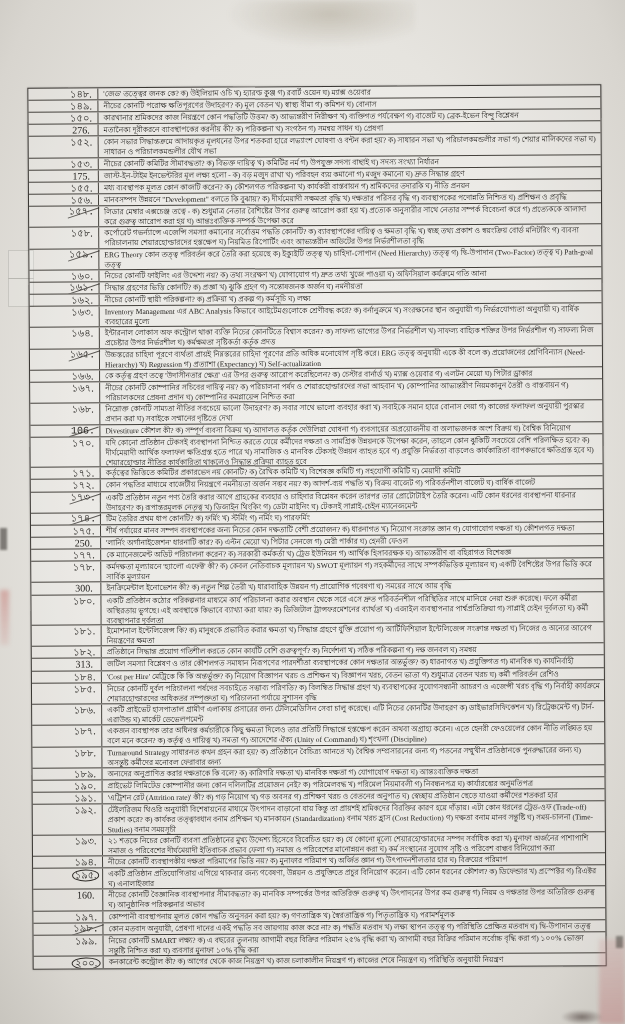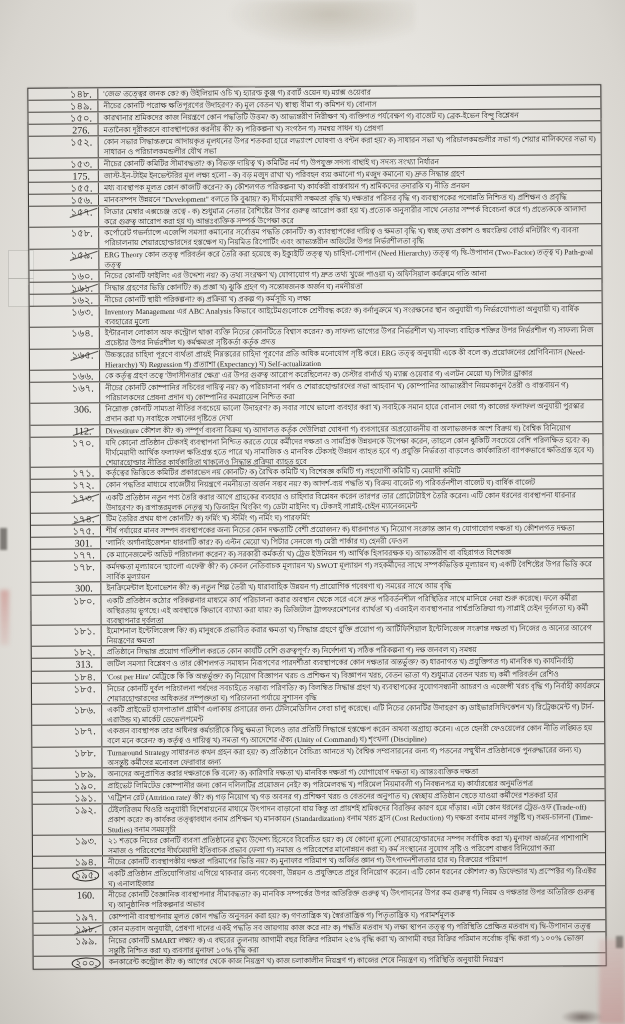--- a/index.html
+++ b/index.html
@@ -30,21 +30,21 @@
   }
   .qtext{
     flex:1;padding:1px 4px 1px 5px;
     font-size:7.5px;line-height:10px;
     text-align:left;overflow:hidden;
   }
   .circle{
     display:inline-block;border:1.4px solid #2e2b27;border-radius:50%;
     padding:0 2px;min-width:12px;text-align:right;
   }
-  .penmark{position:relative;display:inline-block;}
+  .penmark{position:relative;display:inline-block;font-family:Liberation Mono, monospace;}
   .penmark::after{
     content:"";position:absolute;left:-2px;top:55%;width:130%;height:1.3px;
     background:rgba(40,38,34,0.75);transform:rotate(-18deg);
   }
   
   .smudge-top{
     position:absolute;left:225px;top:0;width:190px;height:48px;
     background:radial-gradient(ellipse at 55% 30%, rgba(135,124,100,0.32), rgba(135,124,100,0.0) 70%);
     filter:blur(2px);
   }
@@ -204,27 +204,27 @@
         <div class="qtext">কে কর্তৃত্ব গ্রহণ তত্বে 'উদাসীনতার ক্ষেত্র' এর উপর গুরুত্ব আরোপ করেছিলেন? ক) চেস্টার বার্নার্ড খ) ম্যাক্স ওয়েবার গ) এলটন মেয়ো ঘ) পিটার ড্রাকার</div>
       </div>
       <div class="row">
         <div class="num">
           <span class="">১৬৭.</span>
         </div>
         <div class="qtext">নীচের কোনটি কোম্পানির সচিবের দায়িত্ব নয়? ক) পরিচালনা পর্ষদ ও শেয়ারহোল্ডারদের সভা আহবান খ) কোম্পানির আভ্যন্তরীণ নিয়মকানুন তৈরী ও বাস্তবায়ন গ) পরিচালকদের প্রেষনা প্রদান ঘ) কোম্পানির কমপ্লায়েন্স নিশ্চিত করা</div>
       </div>
       <div class="row">
         <div class="num">
-          <span class="">306.</span>
+          <span class="">১৬৮.</span>
         </div>
         <div class="qtext">নিম্নোক্ত কোনটি সাম্যতা নীতির সবচেয়ে ভালো উদাহরণ? ক) সবার সাথে ভালো ব্যবহার করা খ) সবাইকে সমান হারে বোনাস দেয়া গ) কাজের ফলাফল অনুযায়ী পুরস্কার প্রদান করা ঘ) সবাইকে সম্মানের দৃষ্টিতে দেখা</div>
       </div>
       <div class="row">
         <div class="num">
-          <span class=" penmark">112.</span>
+          <span class=" penmark">106.</span>
         </div>
         <div class="qtext">Divestiture কৌশল কী? ক) সম্পূর্ণ ব্যবসা বিক্রয় খ) আদালত কর্তৃক দেউলিয়া ঘোষনা গ) ব্যবসায়ের অপ্রয়োজনীয় বা অলাভজনক অংশ বিক্রয় ঘ) বৈশ্বিক বিনিয়োগ</div>
       </div>
       <div class="row">
         <div class="num">
           <span class="">১৭০.</span>
         </div>
         <div class="qtext">যদি কোনো প্রতিষ্ঠান টেকসই ব্যবস্থাপনা নিশ্চিত করতে যেয়ে কর্মীদের দক্ষতা ও সামগ্রিক উন্নয়নকে উপেক্ষা করেন, তাহলে কোন ঝুকিটি সবচেয়ে বেশি পরিলক্ষিত হবে? ক) দীর্ঘমেয়াদী আর্থিক ফলাফল ক্ষতিগ্রস্ত হতে পারে খ) সামাজিক ও মানবিক টেকসই উন্নয়ন ব্যাহত হবে গ) প্রযুক্তি নির্ভরতা বাড়লেও কার্যকারিতা ব্যাপকভাবে ক্ষতিগ্রস্ত হবে ঘ) শেয়ারহোল্ডার নীতির কার্যকারিতা থাকলেও সিদ্ধান্ত প্রক্রিয়া ব্যাহত হবে</div>
       </div>
       <div class="row">
@@ -252,21 +252,21 @@
         <div class="qtext">টিম তৈরির প্রথম ধাপ কোনটি? ক) ফর্মিং খ) স্টর্মিং গ) নর্মিং ঘ) পারফর্মিং</div>
       </div>
       <div class="row">
         <div class="num">
           <span class="">১৭৫.</span>
         </div>
         <div class="qtext">শীর্ষ পর্যায়ের মানব সম্পদ ব্যবস্থাপকের জন্য নিচের কোন দক্ষতাটি বেশী প্রয়োজন? ক) ধারনাগত খ) নিয়োগ সংক্রান্ত জ্ঞান গ) যোগাযোগ দক্ষতা ঘ) কৌশলগত দক্ষতা</div>
       </div>
       <div class="row">
         <div class="num">
-          <span class="">301.</span>
+          <span class="">250.</span>
         </div>
         <div class="qtext">'লার্নিং অর্গানাইজেশন' ধারনাটি কার? ক) এল্টন মেয়ো খ) পিটার সেনজে গ) মেরী পার্কার ঘ) হেনরী ফেওল</div>
       </div>
       <div class="row">
         <div class="num">
           <span class="">১৭৭.</span>
         </div>
         <div class="qtext">কে ম্যানেজমেন্ট অডিট পরিচালনা করেন? ক) সরকারী কর্মকর্তা খ) ট্রেড ইউনিয়ন গ) আর্থিক হিসাবরক্ষক ঘ) আভ্যন্তরীণ বা বহিরাগত বিশেষজ্ঞ</div>
       </div>
       <div class="row">

